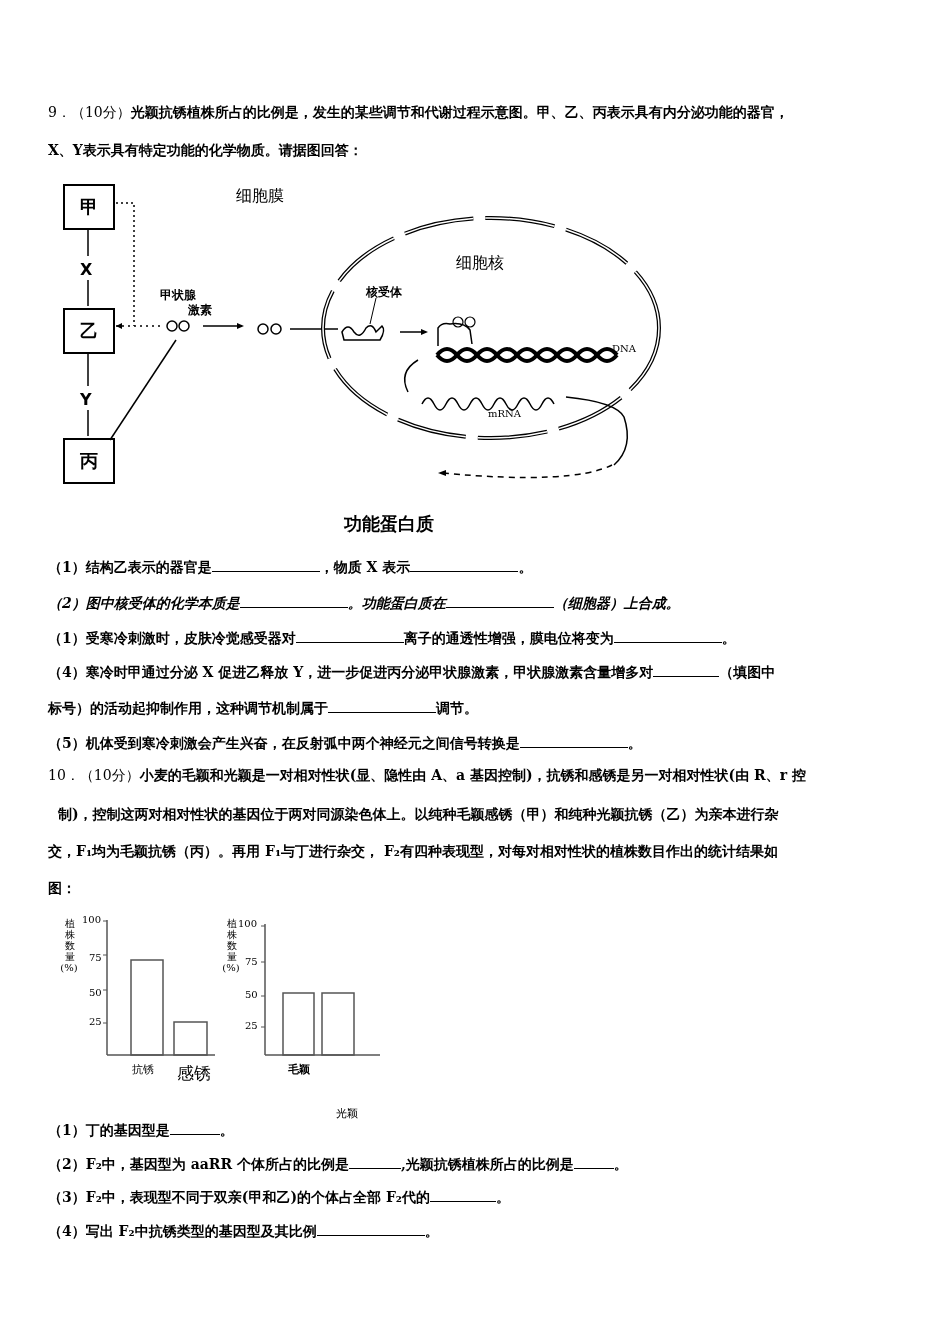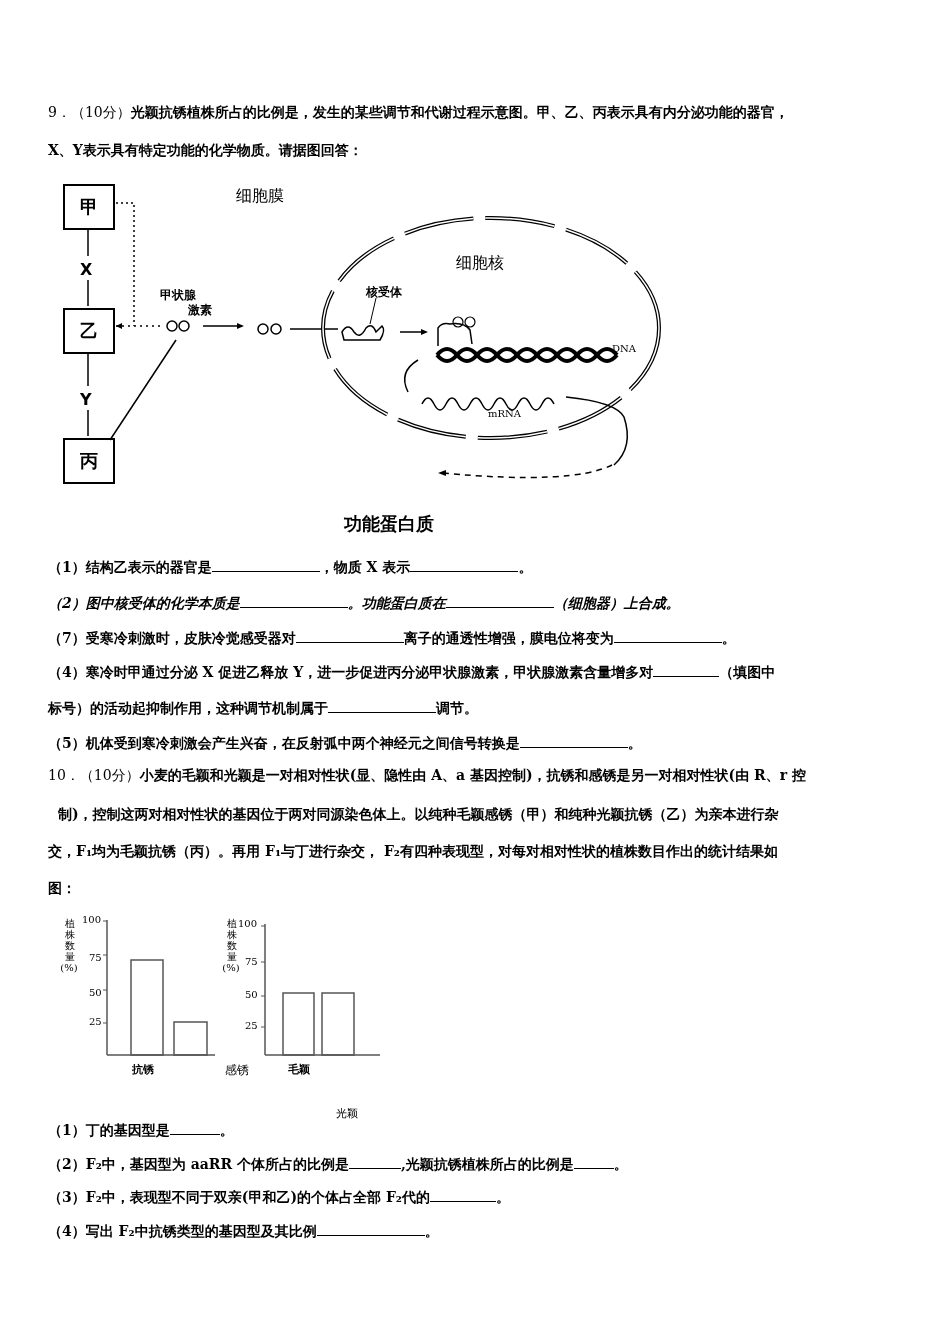--- a/index.html
+++ b/index.html
@@ -81,21 +81,21 @@
   </svg>
 </div>
 
 <div class="line" style="top:557px;">
   <span>（1）结构乙表示的器官是</span><span class="blank" style="width:108px;"></span><span>，物质 X 表示</span><span class="blank" style="width:108px;"></span><span>。</span>
 </div>
 <div class="line" style="top:593px;font-style:italic;">
   <span>（2）图中核受体的化学本质是</span><span class="blank" style="width:108px;"></span><span>。功能蛋白质在</span><span class="blank" style="width:108px;"></span><span>（细胞器）上合成。</span>
 </div>
 <div class="line" style="top:628px;">
-  <span>（7）受寒冷刺激时，皮肤冷觉感受器对</span><span class="blank" style="width:108px;"></span><span>离子的通透性增强，膜电位将变为</span><span class="blank" style="width:108px;"></span><span>。</span>
+  <span>（1）受寒冷刺激时，皮肤冷觉感受器对</span><span class="blank" style="width:108px;"></span><span>离子的通透性增强，膜电位将变为</span><span class="blank" style="width:108px;"></span><span>。</span>
 </div>
 <div class="line" style="top:662px;">
   <span>（4）寒冷时甲通过分泌 X 促进乙释放 Y，进一步促进丙分泌甲状腺激素，甲状腺激素含量增多对</span><span class="blank" style="width:66px;"></span><span>（填图中</span>
 </div>
 <div class="line" style="top:698px;">
   <span>标号）的活动起抑制作用，这种调节机制属于</span><span class="blank" style="width:108px;"></span><span>调节。</span>
 </div>
 <div class="line" style="top:733px;">
   <span>（5）机体受到寒冷刺激会产生兴奋，在反射弧中两个神经元之间信号转换是</span><span class="blank" style="width:108px;"></span><span>。</span>
 </div>
@@ -112,22 +112,22 @@
     <div>植</div>
       <div>株</div>
       <div>数</div>
       <div>量</div>
       <div style="margin-left:-2px;">(%)</div>
   </div>
   <div class="small" style="left:82px;top:914px;font-size:10px;font-weight:normal;">100</div>
   <div class="small" style="left:89px;top:952px;font-size:10px;font-weight:normal;">75</div>
   <div class="small" style="left:89px;top:987px;font-size:10px;font-weight:normal;">50</div>
   <div class="small" style="left:89px;top:1016px;font-size:10px;font-weight:normal;">25</div>
-  <div class="small" style="left:132px;top:1062px;font-size:11px;font-weight:bold;">抗锈</div>
-  <div class="small" style="left:177px;top:1062px;font-size:12px;font-weight:normal;margin-left:48px;">感锈</div>
+  <div class="small" style="left:132px;top:1062px;font-size:11px;font-weight:normal;">抗锈</div>
+  <div class="small" style="left:177px;top:1062px;font-size:17px;font-weight:normal;">感锈</div>
   <svg width="120" height="150" style="left:100px;top:910px;">
     <line x1="7" y1="10" x2="7" y2="145" stroke="#555" stroke-width="1.5"></line>
     <line x1="7" y1="145" x2="115" y2="145" stroke="#555" stroke-width="1.5"></line>
     <line x1="3" y1="11" x2="7" y2="11" stroke="#555"></line>
     <line x1="3" y1="45" x2="7" y2="45" stroke="#555"></line>
     <line x1="3" y1="80" x2="7" y2="80" stroke="#555"></line>
     <line x1="3" y1="113" x2="7" y2="113" stroke="#555"></line>
     <rect x="31" y="50" width="32" height="95" fill="none" stroke="#555" stroke-width="1.5"></rect>
     <rect x="74" y="112" width="33" height="33" fill="none" stroke="#555" stroke-width="1.5"></rect>
   </svg>

